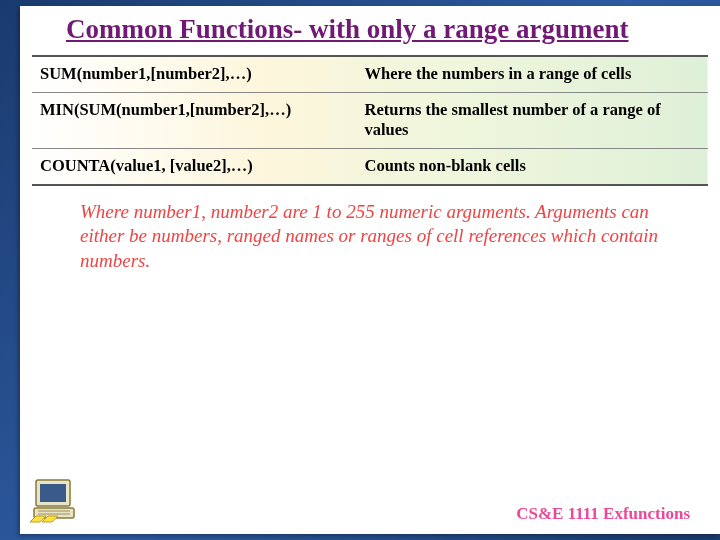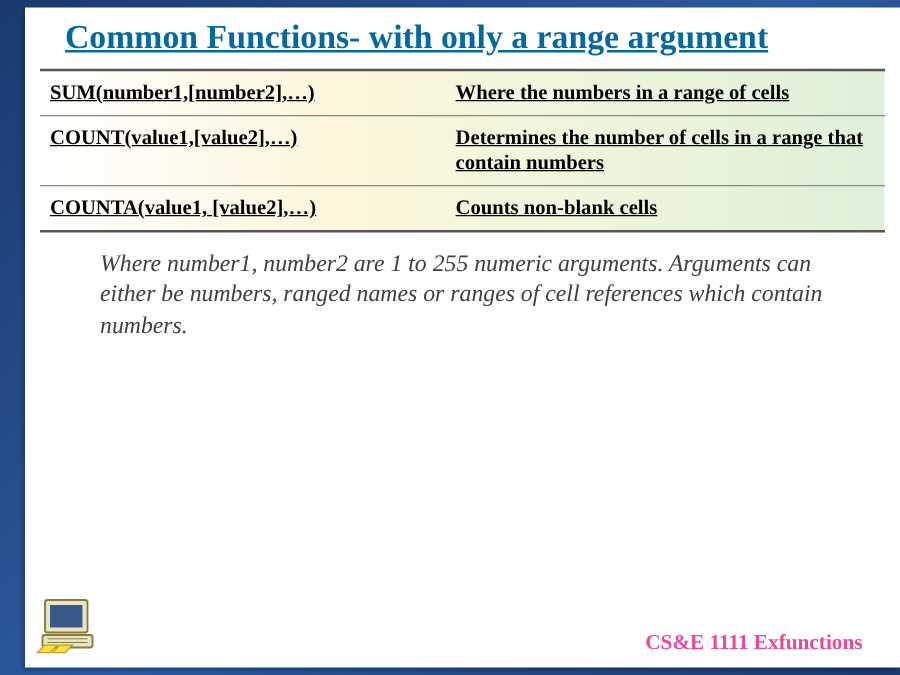--- a/index.html
+++ b/index.html
@@ -14,53 +14,53 @@
   .slide {
     position: absolute;
     top: 6px;
     left: 20px;
     right: 0;
     bottom: 6px;
     background: #fff;
     box-shadow: -2px 2px 4px rgba(0,0,0,0.3);
   }
   .title {
-    padding: 8px 18px 4px 32px;
+    padding: 8px 18px 4px 18px;
     font-size: 27px;
     font-weight: bold;
     text-decoration: underline;
-    color: #0369a1;
+    color: #701a75;
+    margin-left: 28px;
   }
   .table {
     margin: 6px 12px 0 12px;
     border-collapse: collapse;
     width: calc(100% - 24px);
   }
   .table tr {
     background: linear-gradient(90deg, #ffffff 0%, #fdf6dc 35%, #eef6dc 65%, #dff0d8 100%);
-    text-decoration: underline;
   }
   .table td {
     border-top: 1px solid #888;
     border-bottom: 1px solid #888;
     padding: 7px 8px;
     font-size: 16.5px;
     font-weight: bold;
     color: #000;
     vertical-align: top;
     line-height: 1.25;
   }
   .table tr:first-child td { border-top: 2px solid #555; }
   .table tr:last-child td { border-bottom: 2px solid #555; }
   .table td:first-child { width: 48%; }
   .note {
     margin: 14px 40px 0 60px;
     font-size: 19px;
     font-style: italic;
-    color: #404040;
+    color: #ef4444;
     line-height: 1.3;
   }
   .footer {
     position: absolute;
     bottom: 10px;
     right: 30px;
     font-size: 17px;
     font-weight: bold;
     color: #ec4899;
   }
@@ -78,22 +78,22 @@
 <div class="slide">
   <div class="title">Common Functions- with only a range argument</div>
 
   <table class="table">
     <tbody>
         <tr>
       <td>SUM(number1,[number2],…)</td>
       <td>Where the numbers in a range of cells</td>
     </tr>
     <tr>
-      <td>COUNT(value1,[value2],…)</td>
-      <td>Determines the number of cells in a range that contain numbers</td>
+      <td>MIN(SUM(number1,[number2],…)</td>
+      <td>Returns the smallest number of a range of values</td>
     </tr>
     <tr>
       <td>COUNTA(value1, [value2],…)</td>
       <td>Counts non-blank cells</td>
     </tr>
   </tbody>
     </table>
 
   <div class="note">Where number1, number2 are 1 to 255 numeric arguments. Arguments can either be numbers, ranged names or ranges of cell references which contain numbers.</div>
 

